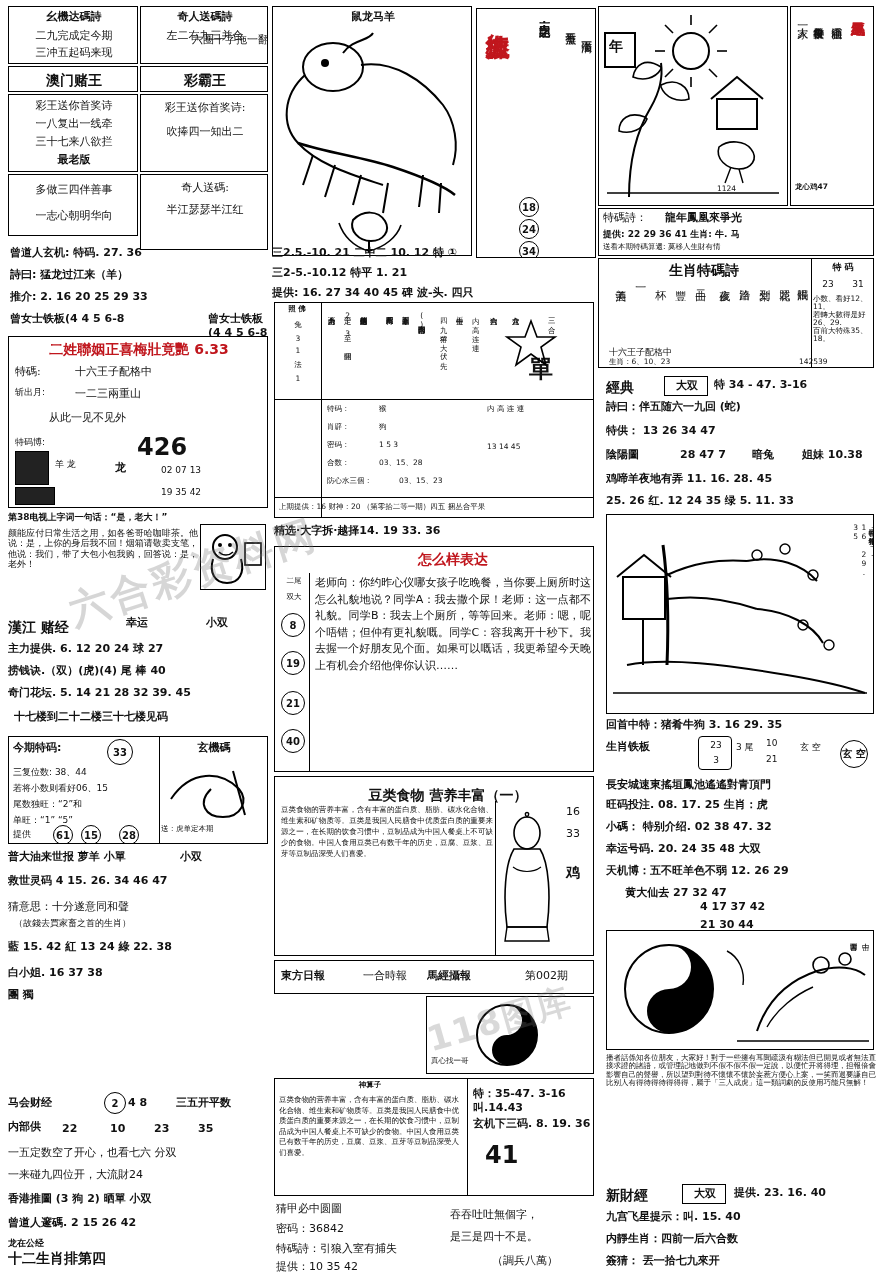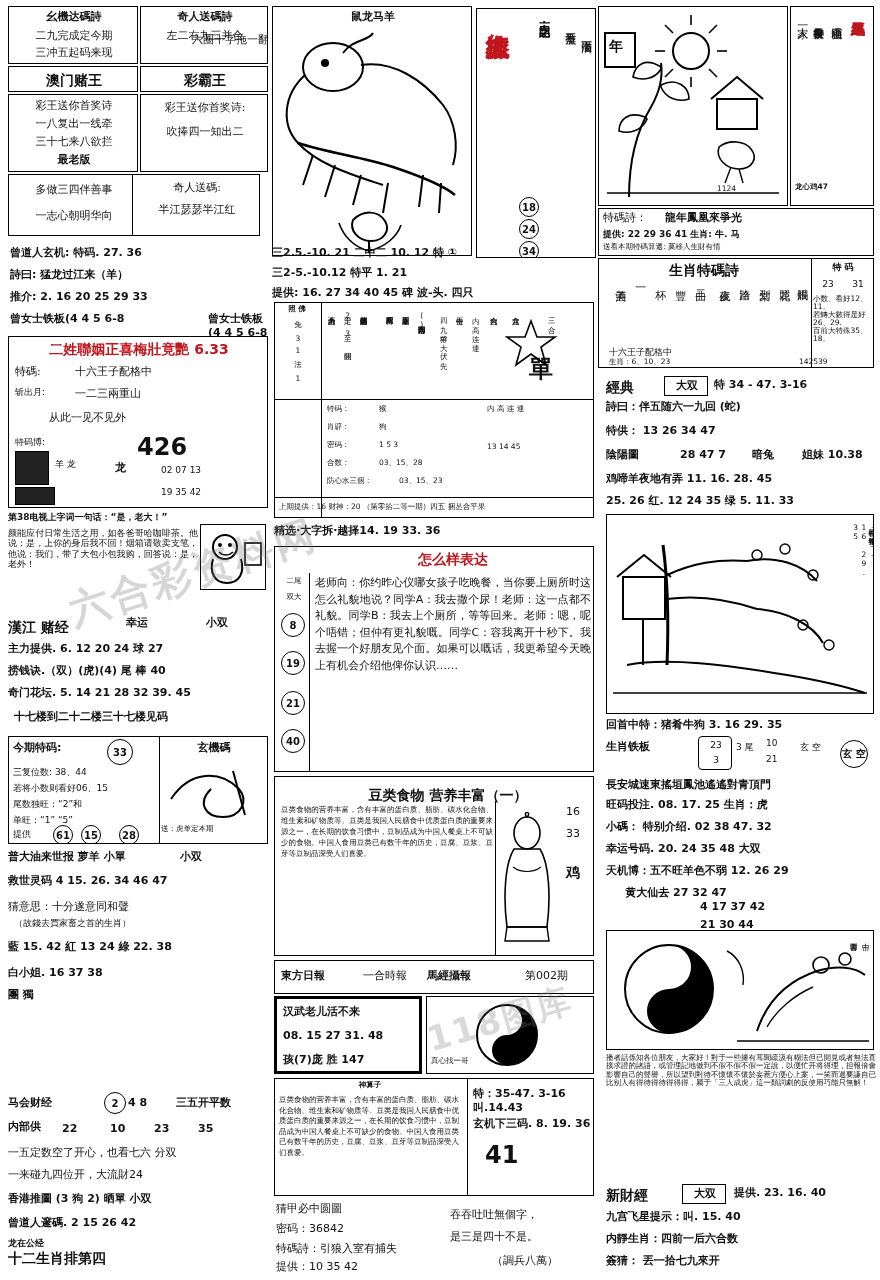--- a/index.html
+++ b/index.html
@@ -73,21 +73,21 @@
   </div>
   <div class="box" style="left:140px;top:94px;width:128px;height:78px;">
     <div class="t ctr md" style="left:0;top:6px;width:128px;">彩王送你首奖诗:</div>
     <div class="t ctr md" style="left:0;top:30px;width:128px;">吹捧四一知出二</div>
   </div>
 
   <div class="box" style="left:8px;top:174px;width:130px;height:62px;">
     <div class="t ctr md" style="left:0;top:8px;width:130px;">多做三四伴善事</div>
     <div class="t ctr md" style="left:0;top:34px;width:130px;">一志心朝明华向</div>
   </div>
-  <div class="box" style="left:132px;top:174px;width:128px;height:62px;">
+  <div class="box" style="left:140px;top:174px;width:128px;height:76px;">
     <div class="t ctr md" style="left:0;top:6px;width:128px;">奇人送碼:</div>
     <div class="t ctr md" style="left:0;top:28px;width:128px;">半江瑟瑟半江红</div>
   </div>
 
   <div class="box" style="left:272px;top:6px;width:200px;height:250px;">
     <div class="t ctr bold md" style="left:0;top:3px;width:200px;">鼠龙马羊</div>
     <svg width="200" height="230" viewBox="0 0 200 230" style="position:absolute;left:0;top:18px;">
       <rect x="0" y="0" width="200" height="230" fill="#fff"></rect>
       <ellipse cx="60" cy="42" rx="30" ry="24" fill="none" stroke="#000" stroke-width="2"></ellipse>
       <path d="M32 50 C10 70 8 100 25 118 C45 140 80 150 110 160" fill="none" stroke="#000" stroke-width="2"></path>
@@ -442,25 +442,20 @@
     </svg>
   </div>
 
   <div class="box" style="left:274px;top:960px;width:320px;height:34px;">
     <div class="t bold md" style="left:6px;top:8px;width:70px;">東方日報</div>
     <div class="t md" style="left:88px;top:8px;width:56px;">一合時報</div>
     <div class="t bold md" style="left:152px;top:8px;width:90px;">馬經攝報</div>
     <div class="t md" style="left:250px;top:8px;width:66px;">第002期</div>
   </div>
 
-  <div class="box" style="left:274px;top:996px;width:148px;height:78px;border-width:3px;">
-    <div class="t hand md" style="left:6px;top:6px;width:138px;">汉武老儿活不来</div>
-    <div class="t hand md" style="left:6px;top:30px;width:138px;">08. 15  27  31. 48</div>
-    <div class="t hand md" style="left:6px;top:54px;width:138px;">孩(7)庞 胜 147</div>
-  </div>
 
   <div class="box" style="left:426px;top:996px;width:168px;height:78px;">
     <svg width="80" height="74" viewBox="0 0 80 74" style="position:absolute;left:42px;top:2px;">
       <circle cx="38" cy="36" r="30" fill="#fff" stroke="#000" stroke-width="2"></circle>
       <path d="M38 6 A30 30 0 0 1 38 66 A15 15 0 0 1 38 36 A15 15 0 0 0 38 6Z" fill="#000"></path>
       <circle cx="38" cy="21" r="5" fill="#fff"></circle>
       <circle cx="38" cy="51" r="5" fill="#000"></circle>
     </svg>
     <div class="t xs" style="left:4px;top:60px;width:120px;">真心找一哥</div>
   </div>

